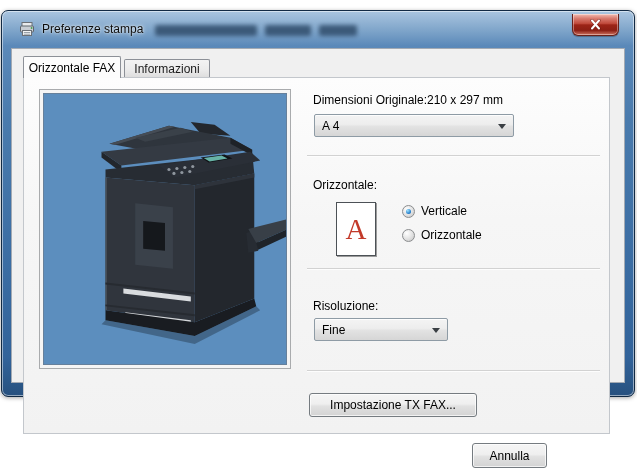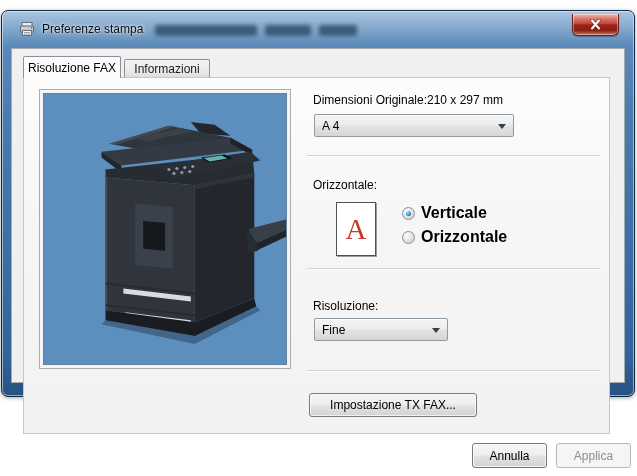--- a/index.html
+++ b/index.html
@@ -59,21 +59,21 @@
 
   .a-icon{position:absolute;left:312px;top:124px;width:40px;height:54px;background:#fff;
     border:1px solid #4c5156;box-shadow:1px 1px 0 #9b9b9b;display:flex;align-items:center;justify-content:center;}
   .a-icon span{font-family:"Liberation Serif",serif;font-size:29px;color:#c33a2a;line-height:1;}
 
   .radio-row{position:absolute;left:378px;display:flex;align-items:center;gap:6px;cursor:default;}
   .radio{width:13px;height:13px;border-radius:50%;border:1px solid #8b8d8f;
     background:radial-gradient(circle at 35% 30%,#ffffff,#dedede 60%,#c2c2c2);}
   .radio.sel::after{content:'';display:block;width:5px;height:5px;margin:3px;border-radius:50%;
     background:radial-gradient(circle at 35% 30%,#9fe4ff,#1e78c8 70%,#145694);}
-  .radio-row .rlabel{font-size:16px;color:#000;font-weight:bold;}
+  .radio-row .rlabel{font-size:12px;color:#000;}
 
   .btn{position:absolute;border:1px solid #757b80;border-radius:3px;font-size:12px;color:#000;cursor:default;
     background:linear-gradient(180deg,#f5f5f5,#efefef 45%,#e1e1e1 55%,#d3d3d3);
     box-shadow:inset 0 0 0 1px rgba(255,255,255,.7);
     display:flex;align-items:center;justify-content:center;}
   .btn.default{border-color:#2f6487;box-shadow:inset 0 0 0 2px #9ed9f2;
     background:linear-gradient(180deg,#edf7fc,#e2f2fa 45%,#cbe8f6 55%,#b9dff2);}
   .btn.disabled{border-color:#b6b9bc;background:#f5f5f5;color:#8d8d8d;box-shadow:none;}
 
   .tx-btn{left:285px;top:315px;width:168px;height:24px;}
@@ -105,21 +105,21 @@
       <svg width="13" height="11" viewBox="0 0 13 11">
         <path d="M3 1.5 L10 9.5 M10 1.5 L3 9.5" stroke="#5d120c" stroke-width="3.4" stroke-linecap="round" opacity=".55"></path>
         <path d="M3 1.5 L10 9.5 M10 1.5 L3 9.5" stroke="#ffffff" stroke-width="2" stroke-linecap="round"></path>
       </svg>
     </div>
   </div>
 
   <div class="client">
 
     <div class="tab active">
-      <span>Risoluzione FAX</span>
+      <span>Orizzontale FAX</span>
     </div>
     <div class="tab inactive">
       <span>Informazioni</span>
     </div>
 
     <div class="page">
 
       <div class="preview-panel">
         <div class="preview-blue">
           <svg viewBox="0 0 244 272" preserveAspectRatio="xMidYMid meet">
@@ -196,17 +196,14 @@
       <div class="sep" style="top:292px;"></div>
 
       <div class="btn tx-btn">
         <span>Impostazione TX FAX...</span>
       </div>
     </div>
 
     <div class="btn cancel-btn">
       <span>Annulla</span>
     </div>
-    <div class="btn disabled apply-btn" aria-disabled="true">
-      <span>Applica</span>
-    </div>
   </div>
 </div>
 
 </body></html>

